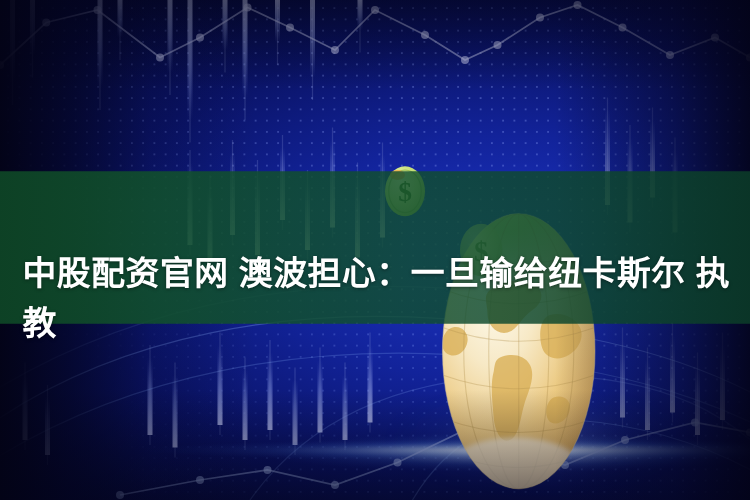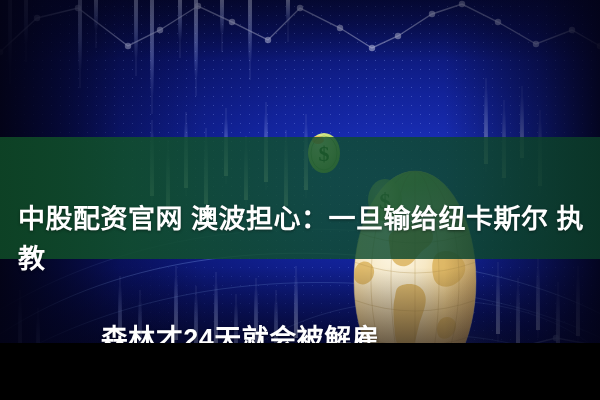--- a/index.html
+++ b/index.html
@@ -1,19 +1,19 @@
 <!DOCTYPE html>
 <html lang="zh-CN"><head>
 <meta charset="utf-8">
 <title>banner</title>
 <style>
   html,body{margin:0;padding:0;background:#000;}
   #stage{
     position:relative;
-    width:600px;height:343px;
+    width:600px;height:400px;
     overflow:hidden;
     font-family:"Liberation Sans","DejaVu Sans",sans-serif;
     background:#05052a;
   }
 
   
   .layer{position:absolute;inset:0;pointer-events:none;}
 
   #bg-base{
     background:
@@ -305,16 +305,15 @@
       <text x="385" y="209" text-anchor="middle" font-family="Liberation Serif, serif" font-size="23" font-weight="700" fill="#55821b" fill-opacity=".9">$</text>
     </g>
   </svg>
 
   <div class="layer" id="bg-vignette"></div>
 
   <div id="green-band" style="top: 137px; height: 122px;"></div>
 
   <div id="headline" style="top: 159px; font-size: 27px; color: rgb(255, 255, 255);">
     <span class="l1">中股配资官网 澳波担心：一旦输给纽卡斯尔 执教</span>
-    <span class="l2">森林才24天就会被解雇</span>
   </div>
 
 </div>
 
 </body></html>

